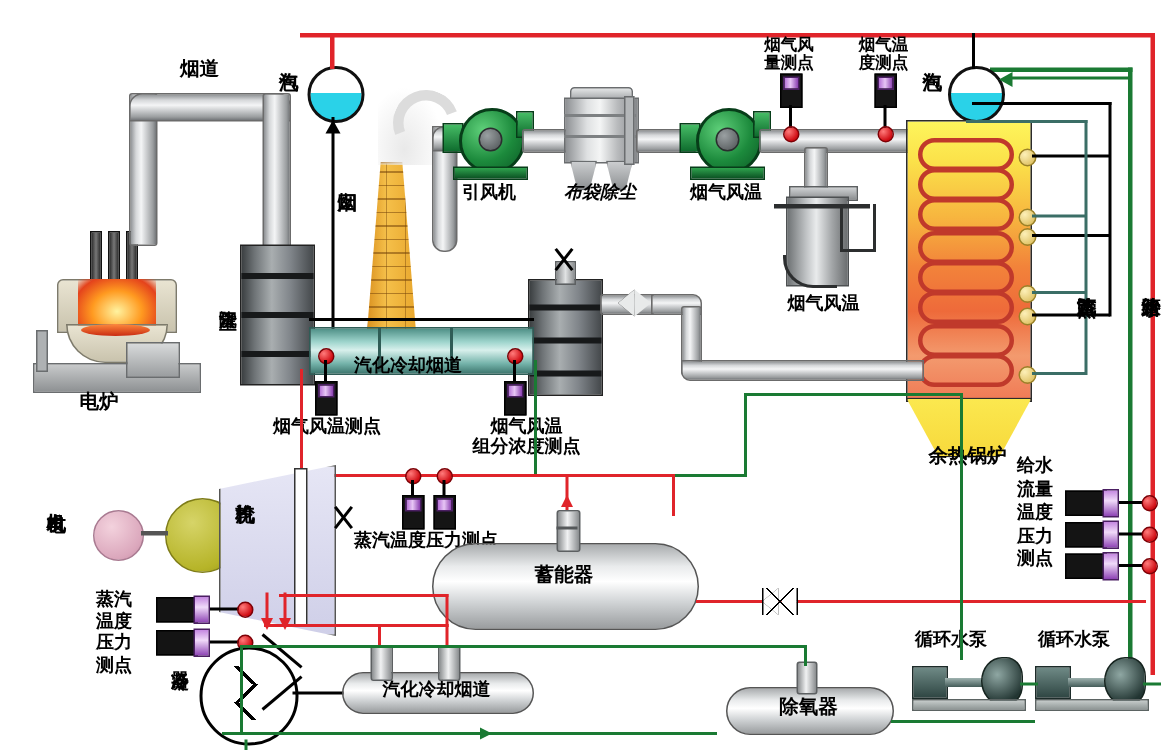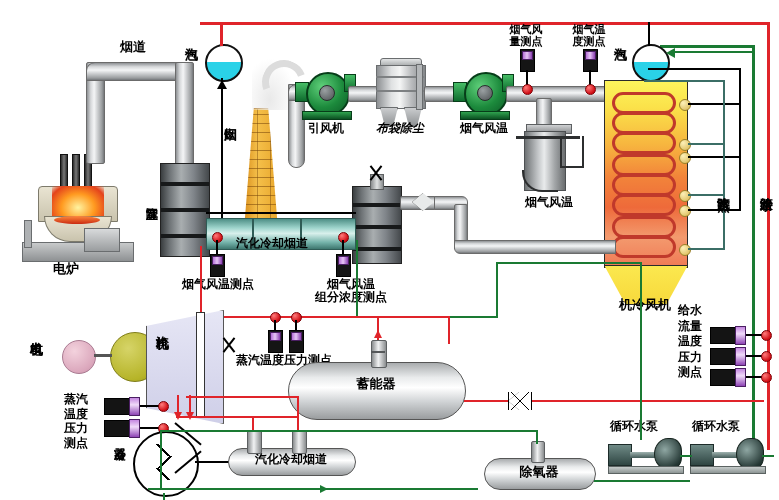--- a/index.html
+++ b/index.html
@@ -227,21 +227,21 @@
 
   <div class="coil" style="left:612px;top:92px;width:58px;height:16px;"></div>
   <div class="coil" style="left:612px;top:112px;width:58px;height:16px;"></div>
   <div class="coil" style="left:612px;top:132px;width:58px;height:16px;"></div>
   <div class="coil" style="left:612px;top:154px;width:58px;height:16px;"></div>
   <div class="coil" style="left:612px;top:174px;width:58px;height:16px;"></div>
   <div class="coil" style="left:612px;top:194px;width:58px;height:16px;"></div>
   <div class="coil" style="left:612px;top:216px;width:58px;height:16px;"></div>
   <div class="coil" style="left:612px;top:236px;width:58px;height:16px;"></div>
 
-  <div class="lbl c" style="left:600px;top:298px;width:90px;font-size:13px;">机冷风机</div>
+  <div class="lbl c" style="left:600px;top:298px;width:90px;font-size:13px;">余热锅炉</div>
 
   <div class="ndot" style="left:679px;top:99px;"></div>
   <div class="ndot" style="left:679px;top:139px;"></div>
   <div class="ndot" style="left:679px;top:152px;"></div>
   <div class="ndot" style="left:679px;top:190px;"></div>
   <div class="ndot" style="left:679px;top:205px;"></div>
   <div class="ndot" style="left:679px;top:244px;"></div>
 
   <div class="ln blk abs" style="left:688px;top:103px;width:52px;height:2px;"></div>
   <div class="ln blk abs" style="left:688px;top:156px;width:52px;height:2px;"></div>

